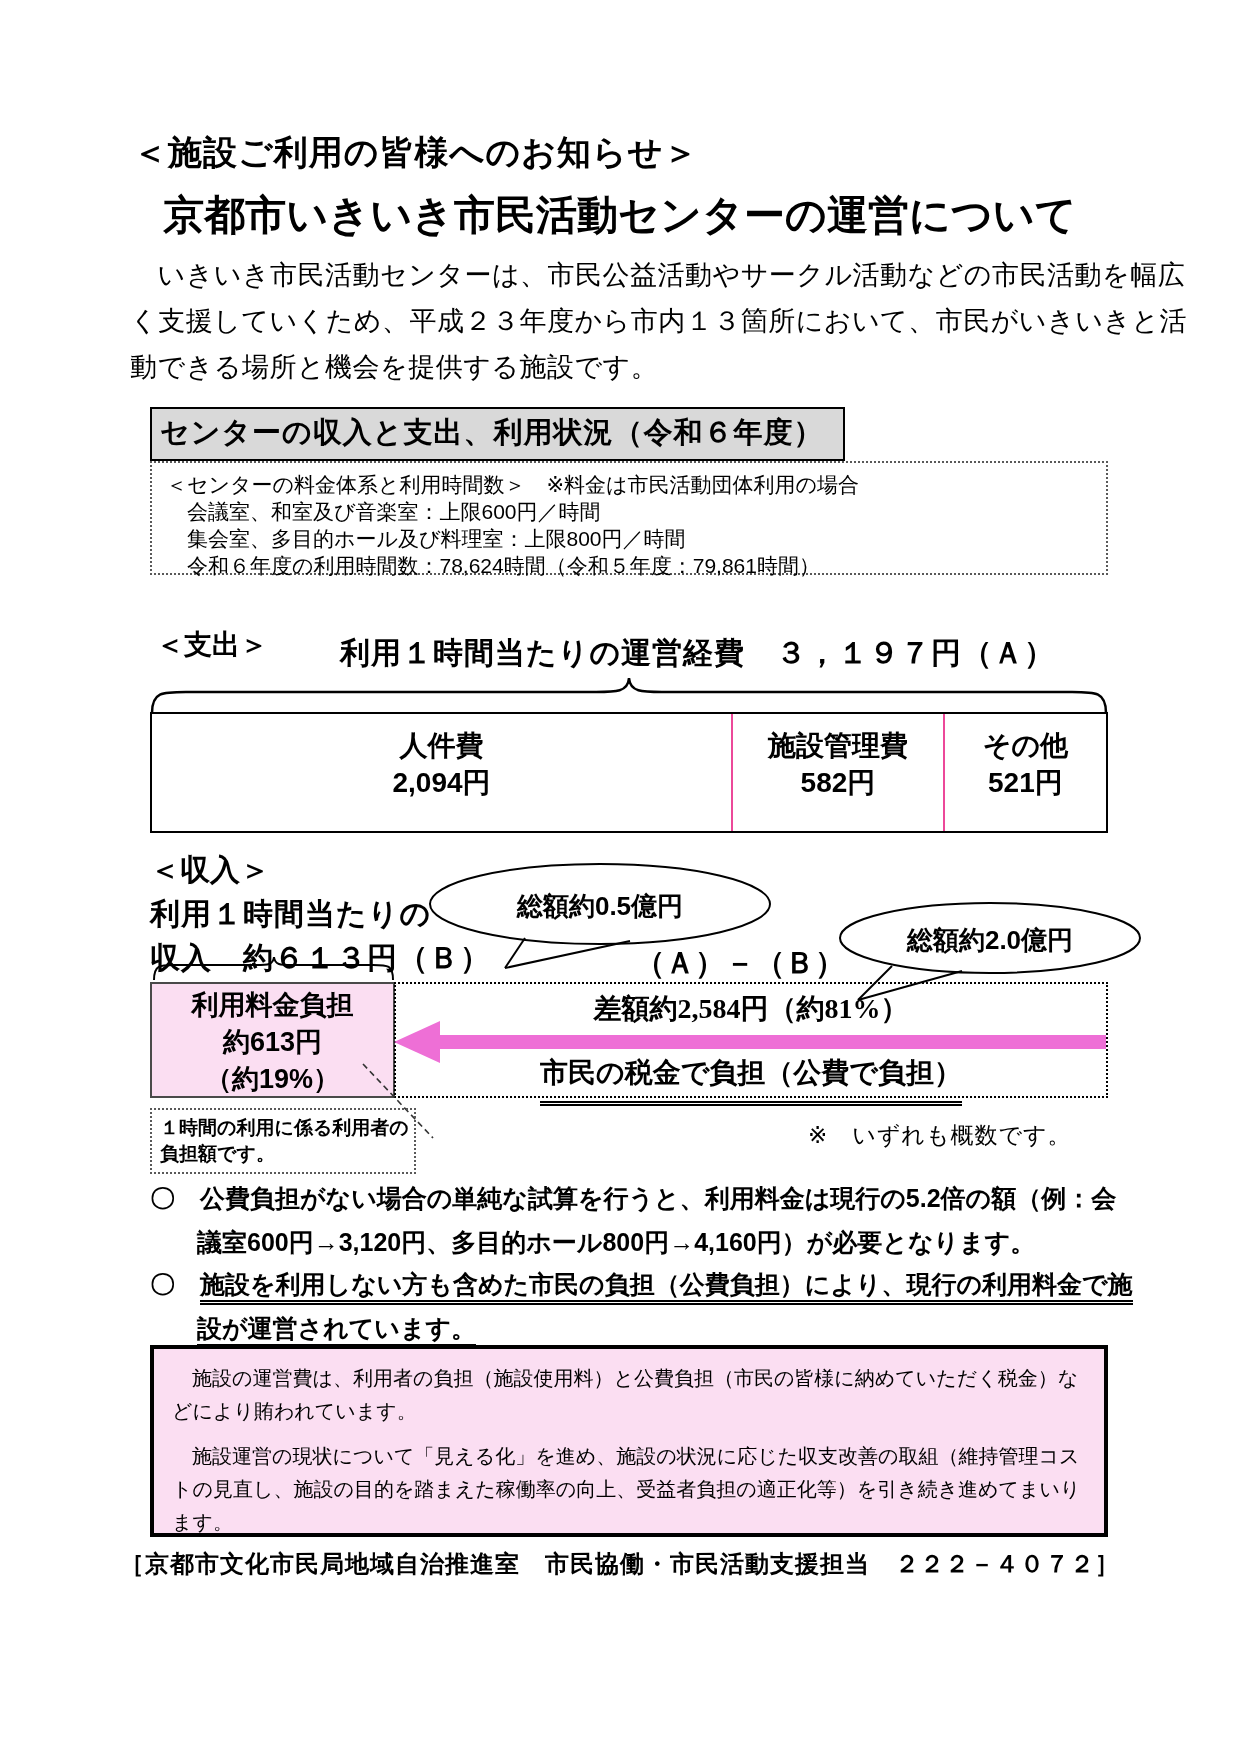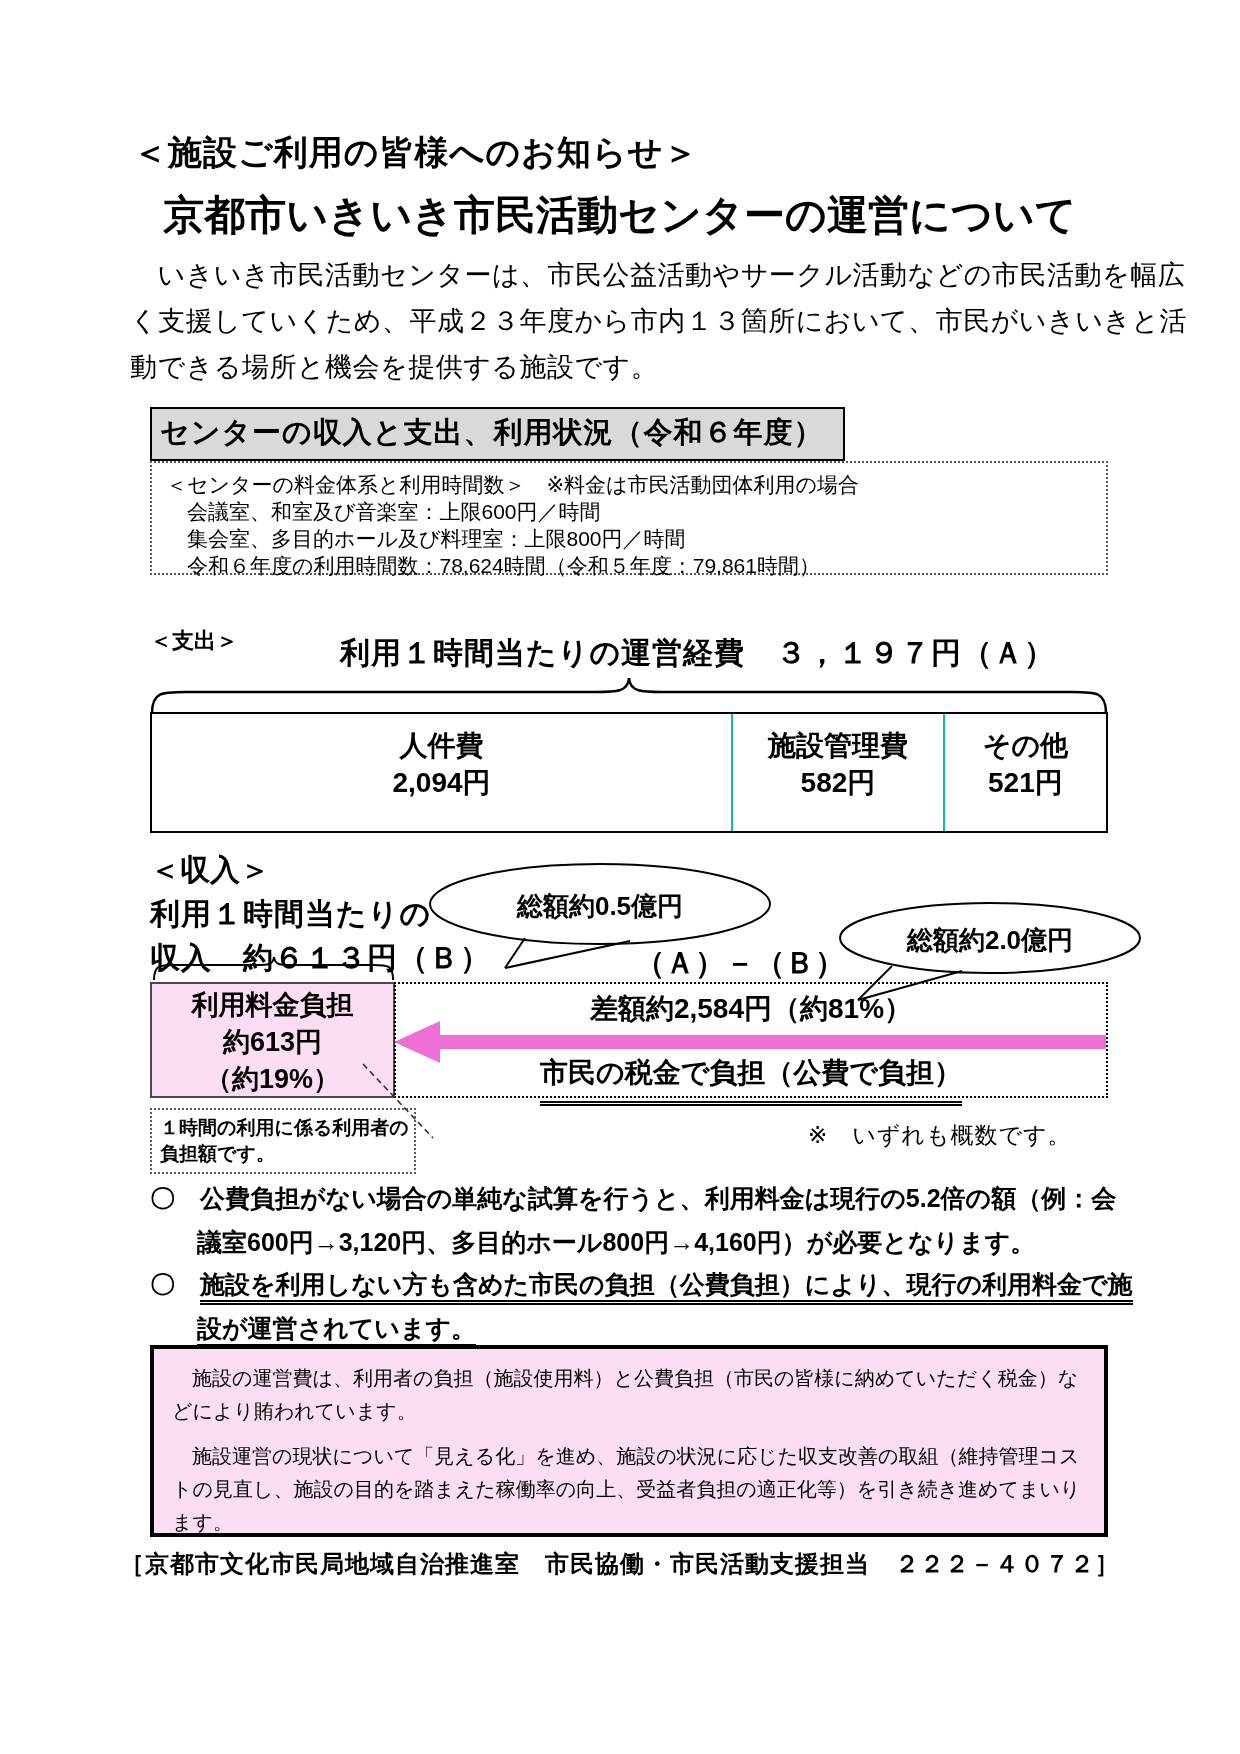--- a/index.html
+++ b/index.html
@@ -27,51 +27,51 @@
     left:150px; top:461px; width:958px; height:114px;
     border:2px dotted #595959; padding:8px 0 0 14px;
     font-size:21px; line-height:27px; letter-spacing:0px;
   }
   .fee-box div { white-space:nowrap; }
 
   .bubble { position:absolute; }
   .bubble svg { position:absolute; left:0; top:0; }
   .bubble-label { position:absolute; text-align:center; font-weight:bold; font-size:26px; white-space:nowrap; }
 
-  .expense-label { left:150px; top:626px; font-size:22px; font-weight:bold; }
+  .expense-label { left:156px; top:626px; font-size:28px; font-weight:bold; }
   .expense-line  { left:340px; top:633px; font-size:30px; font-weight:bold; letter-spacing:1px; }
 
   .bar {
     left:150px; top:712px; width:958px; height:121px;
     border:2px solid #000; display:flex;
   }
   .bar-cell { display:flex; flex-direction:column; justify-content:center; align-items:center;
     padding-bottom:18px; font-size:28px; font-weight:600; line-height:37px; }
-  .bar-cell + .bar-cell { border-left:2px solid #14b8a6; }
+  .bar-cell + .bar-cell { border-left:2px solid #ec4899; }
   .bar-cell.c0 { width:60.7%; }
   .bar-cell.c1 { width:22.2%; }
   .bar-cell.c2 { width:17.1%; }
 
   .income-label { left:150px; top:850px; font-size:30px; font-weight:bold; }
   .income-line1 { left:150px; top:894px; font-size:30px; font-weight:bold; letter-spacing:1px;}
   .income-line2 { left:150px; top:938px; font-size:30px; font-weight:bold; letter-spacing:1px;}
 
   .formula { left:620px; top:943px; width:240px; text-align:center; font-size:30px; font-weight:bold;font-family:Liberation Serif, serif; }
 
   .pink-box {
     left:150px; top:982px; width:245px; height:116px;
     background:#fbdef2; border:2px solid #4a4a4a;
     text-align:center; font-size:27px; font-weight:600; line-height:37px; padding-top:3px;
   }
   .diff-box {
     left:394px; top:982px; width:714px; height:116px;
     border:2px dotted #000;
   }
   .diff-line { left:394px; top:990px; width:714px; text-align:center; font-size:28px; font-weight:bold; }
-  .diff-line span, .tax-line span { border-bottom:5px double #000; padding-bottom:13px; }
+  .diff-line span, .tax-line span { border-bottom:5px double #000; padding-bottom:13px;font-family:Liberation Serif, serif; }
   .tax-line  { left:394px; top:1054px; width:714px; text-align:center; font-size:28px; font-weight:bold; }
 
   .arrow-shaft { left:438px; top:1035px; width:668px; height:14px; background:#ee6fd6; }
   .arrow-head  { left:394px; top:1021px; width:0; height:0;
     border-top:21px solid transparent; border-bottom:21px solid transparent;
     border-right:46px solid #ee6fd6; }
 
   .user-note {
     left:150px; top:1108px; width:266px;
     border:2px dotted #595959; padding:5px 8px;

